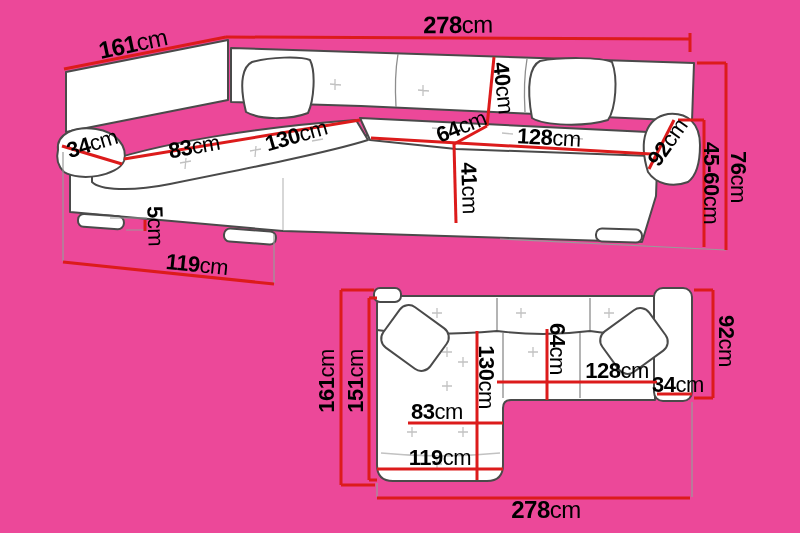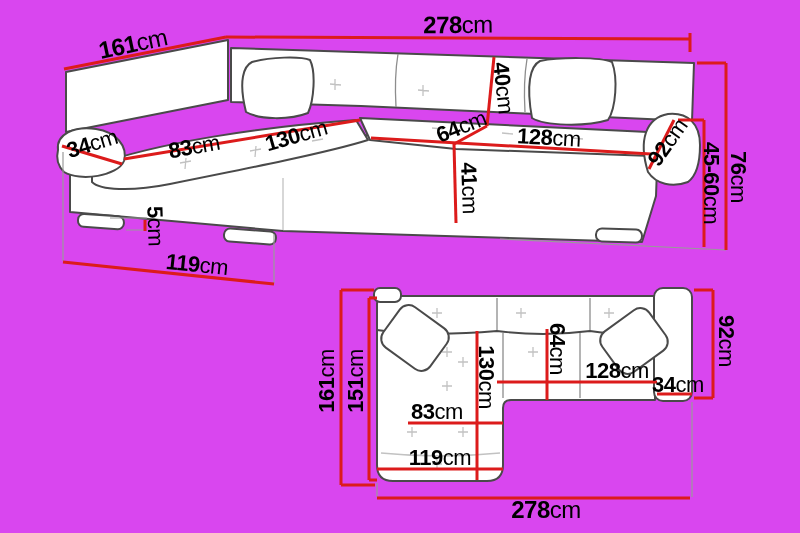--- a/index.html
+++ b/index.html
@@ -1,16 +1,16 @@
 <!DOCTYPE html>
 <html><head>
 <meta charset="utf-8">
 <style>
   html,body{margin:0;padding:0;background:#ffffff;}
-  .stage{position:relative;width:800px;height:533px;background:#d946ef;overflow:hidden;}
+  .stage{position:relative;width:800px;height:533px;background:#ec4899;overflow:hidden;}
   svg{display:block;}
   text{font-family:"Liberation Sans","DejaVu Sans",sans-serif;font-size:22px;fill:#000;letter-spacing:-0.5px;}
   text.big{font-size:24px;}
   .num{font-weight:bold;}
   .unit{font-weight:normal;}
   .red{stroke:#dc1b1b;stroke-width:3;fill:none;stroke-linecap:butt;}
   .dark{stroke:#4a4a4a;stroke-width:2;fill:#ffffff;stroke-linejoin:round;}
   .darkline{stroke:#4a4a4a;stroke-width:1.8;fill:none;stroke-linejoin:round;}
   .seam{stroke:#8d8d8d;stroke-width:1.3;fill:none;}
   .lt{stroke:#c2c2c2;stroke-width:1.3;fill:none;}

